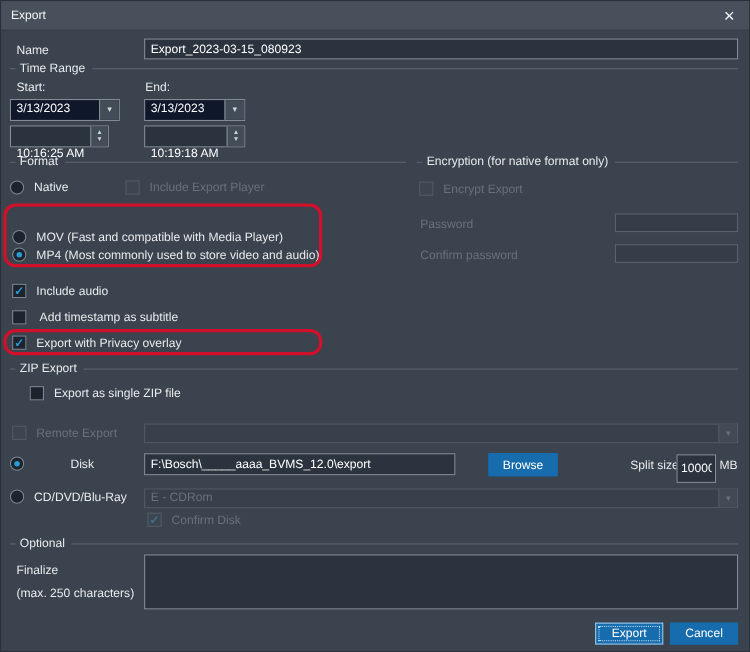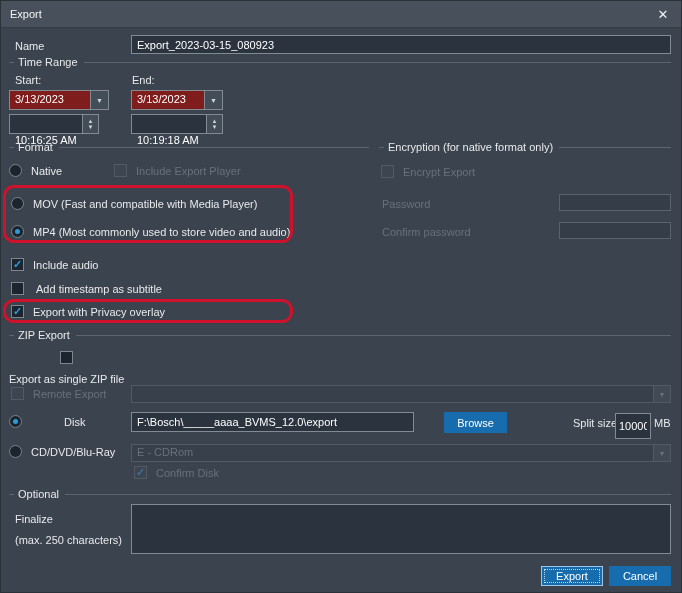--- a/index.html
+++ b/index.html
@@ -33,21 +33,21 @@
   .cb.checked::after { content:"\2713"; color:#2d9ad8; font-size:11px; font-weight:bold; margin-top:-1px; }
   .cb.dis { background:#3d4650; border-color:#525a64; }
   .cb.dis.checked::after { color:#3e6e92; }
   
   .radio { width:13px; height:13px; border-radius:50%; background:#1c242e;
     border:1px solid #7d858e; position:relative; flex:none; }
   .radio.sel::after { content:""; position:absolute; left:3px; top:3px; right:3px; bottom:3px;
     border-radius:50%; background:#2d9ad8; }
   .row { display:flex; align-items:center; gap:9px; }
   
-  .combo { display:flex; background:#7f1d1d; border:1px solid #828a93; }
+  .combo { display:flex; background:#0f172a; border:1px solid #828a93; }
   .combo .val { flex:1; color:#fff; padding:2px 5px; }
   .combo .btn { width:18px; background:#434d58; border-left:1px solid #828a93;
     color:#cfd4d9; font-size:7px; display:flex; align-items:center; justify-content:center; }
   
   .spin { display:flex; background:#2a333e; border:1px solid #828a93; }
   .spin .val { flex:1; color:#fff; padding:19px 5px; }
   .spin .btn { width:16px; background:#434d58; border-left:1px solid #828a93;
     color:#cfd4d9; font-size:6px; display:flex; flex-direction:column;
     align-items:center; justify-content:center; line-height:6px; }
   
@@ -112,21 +112,21 @@
   </div>
   <div class="abs row" style="left:8px; top:163px;">
     <span class="radio"></span>
     <span class="lbl">Native</span>
   </div>
   <div class="abs row" style="left:113px; top:163px;">
     <span class="cb dis"></span>
     <span class="lbl dis">Include Export Player</span>
   </div>
 
-  <div class="abs row" style="left:10px; top:196px;">
+  <div class="abs row" style="left:10px; top:208px;">
     <span class="radio"></span>
     <span class="lbl">MOV (Fast and compatible with Media Player)</span>
   </div>
   <div class="abs row" style="left:10px; top:224px;">
     <span class="radio sel"></span>
     <span class="lbl">MP4 (Most commonly used to store video and audio)</span>
   </div>
 
   <div class="abs row" style="left:10px; top:257px;">
     <span class="cb checked"></span>
@@ -152,21 +152,21 @@
     <span class="lbl dis">Encrypt Export</span>
   </div>
   <span class="abs lbl dis" style="left:381px; top:197px;">Password</span>
   <input class="abs tin dis" style="left: 558px; top: 193px; width: 112px; height: 17px;">
   <span class="abs lbl dis" style="left:381px; top:225px;">Confirm password</span>
   <input class="abs tin dis" style="left: 558px; top: 221px; width: 112px; height: 17px;">
 
   <div class="abs section" style="left:8px; top:328px; width:662px;">
     <span>ZIP Export</span>
   </div>
-  <div class="abs row" style="left:8px; top:350px;flex-direction:column;">
+  <div class="abs row" style="left:26px; top:350px;">
     <span class="cb"></span>
     <span class="lbl">Export as single ZIP file</span>
   </div>
 
   <div class="abs row" style="left:10px; top:386px;">
     <span class="cb dis"></span>
     <span class="lbl dis">Remote Export</span>
   </div>
   <div class="abs ddl" style="left:130px; top:384px; width:540px; height:18px;">
     <span class="val"></span>

